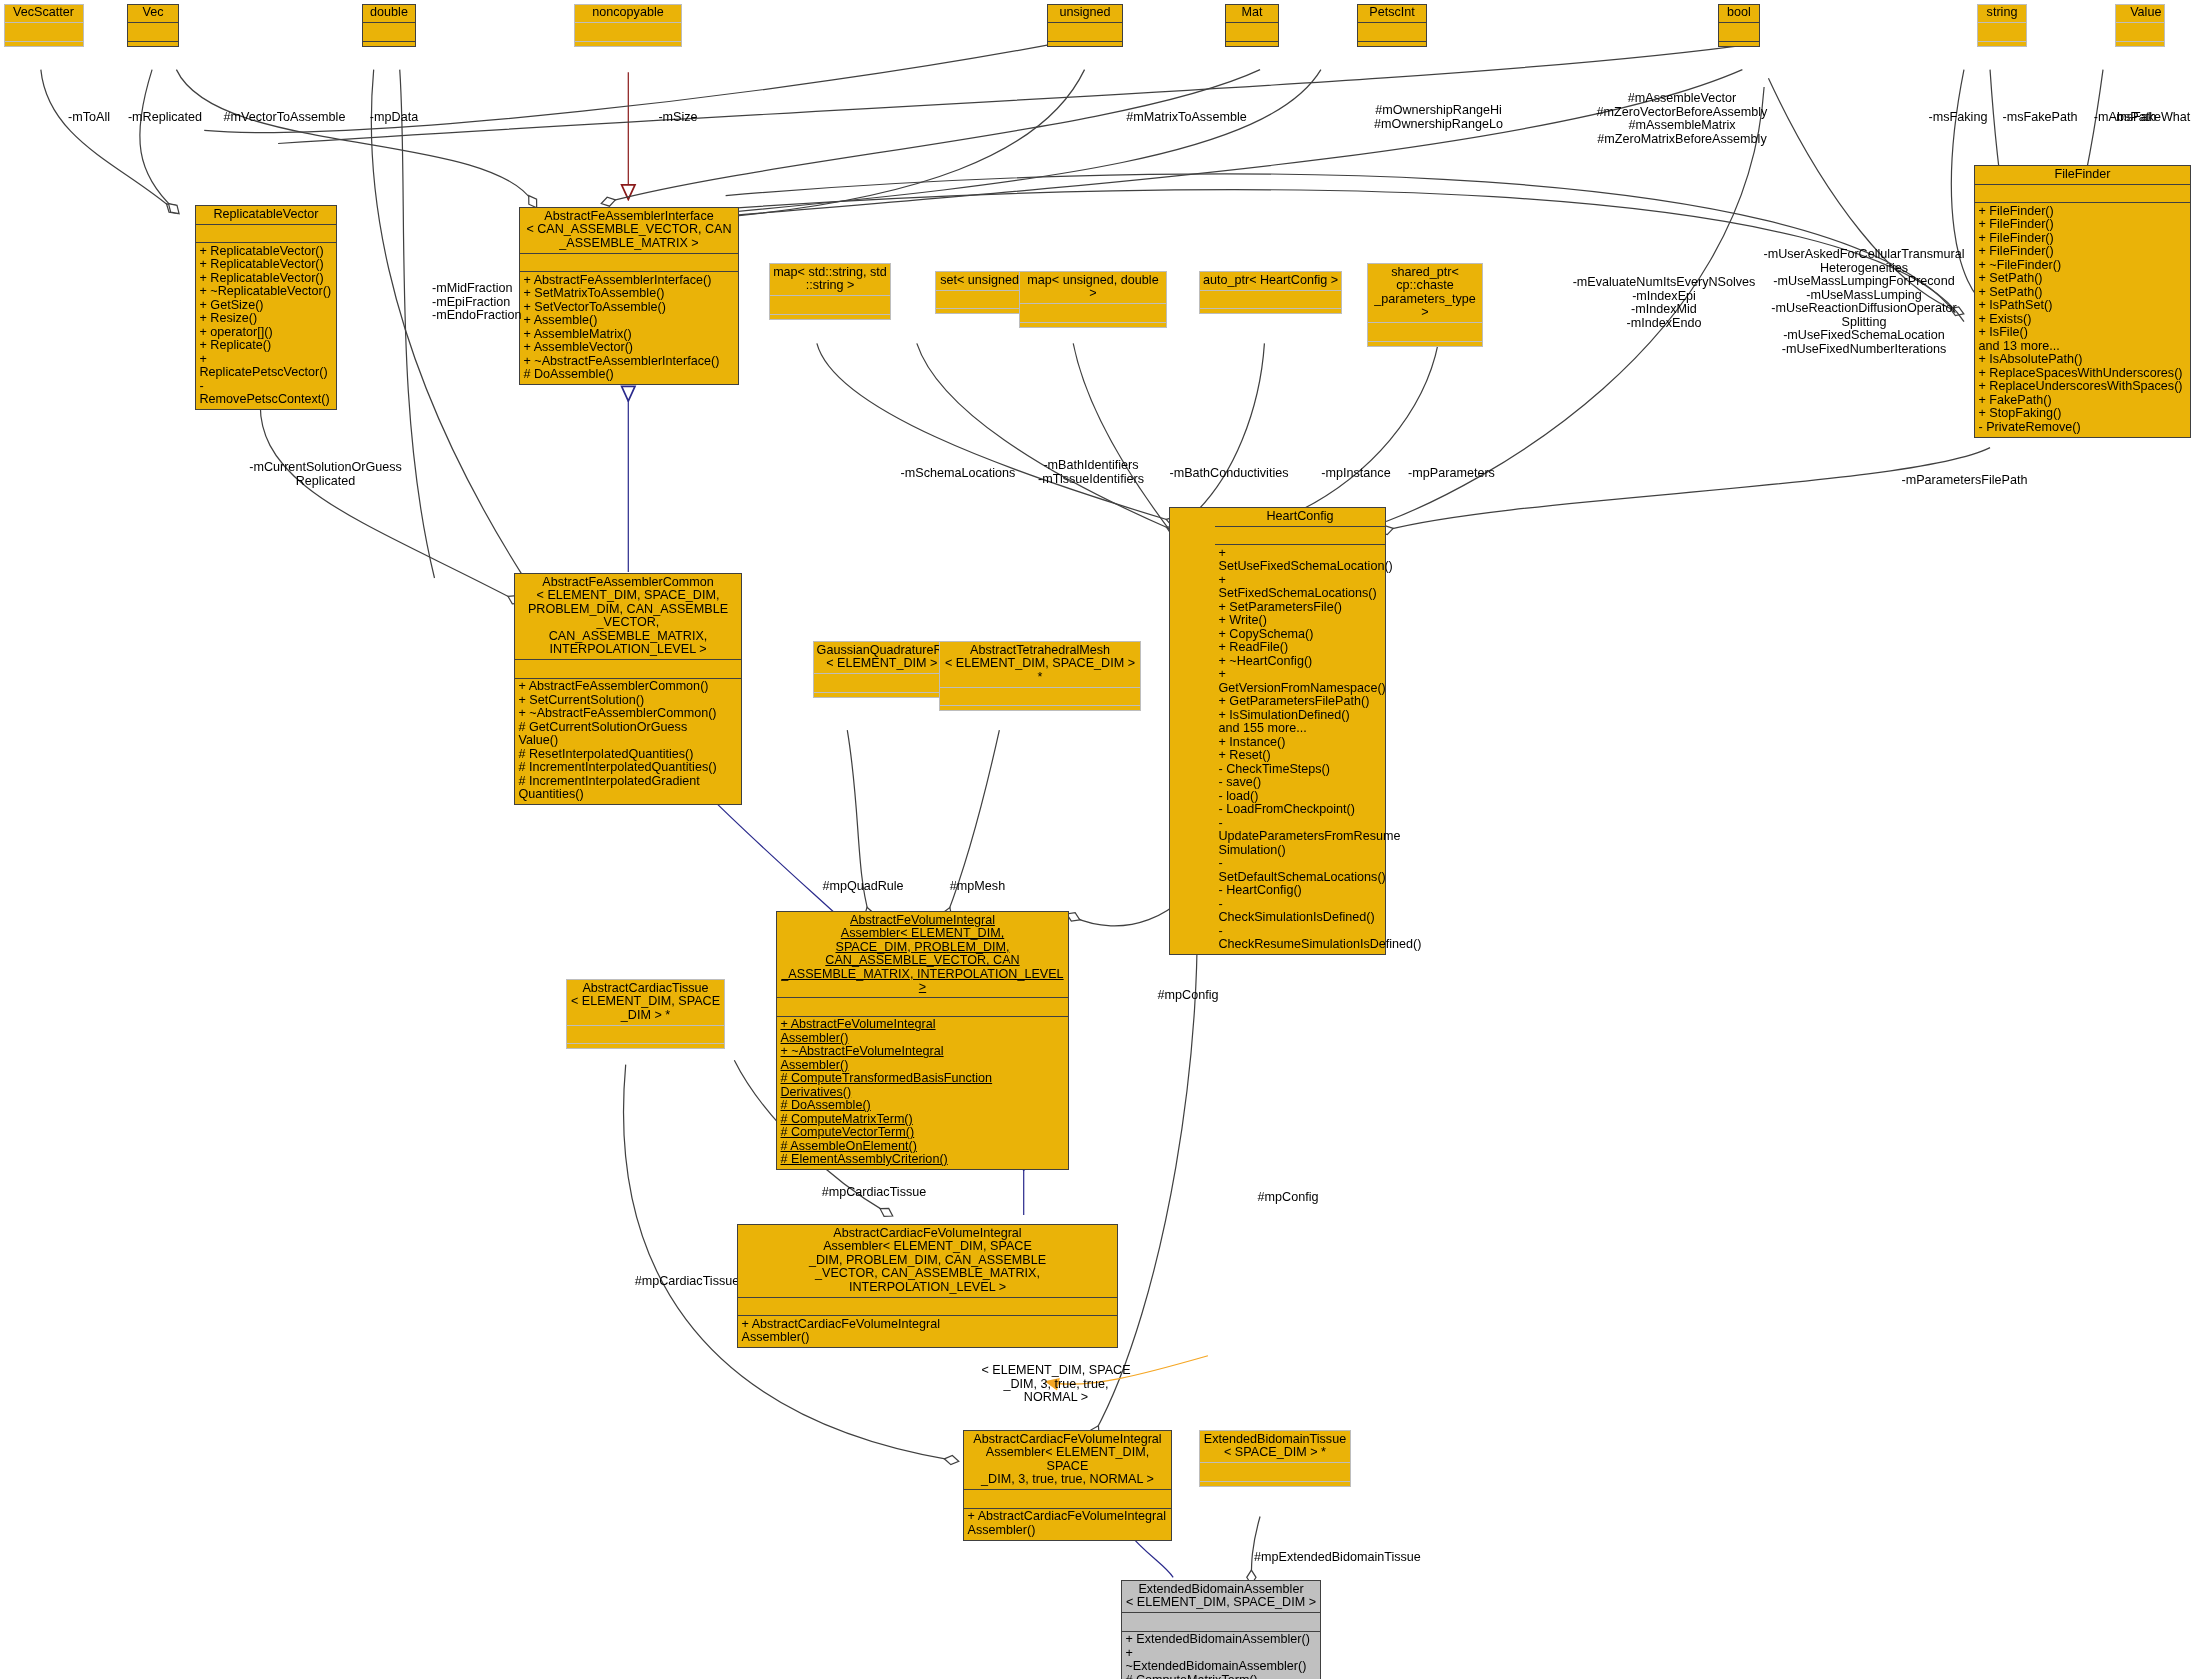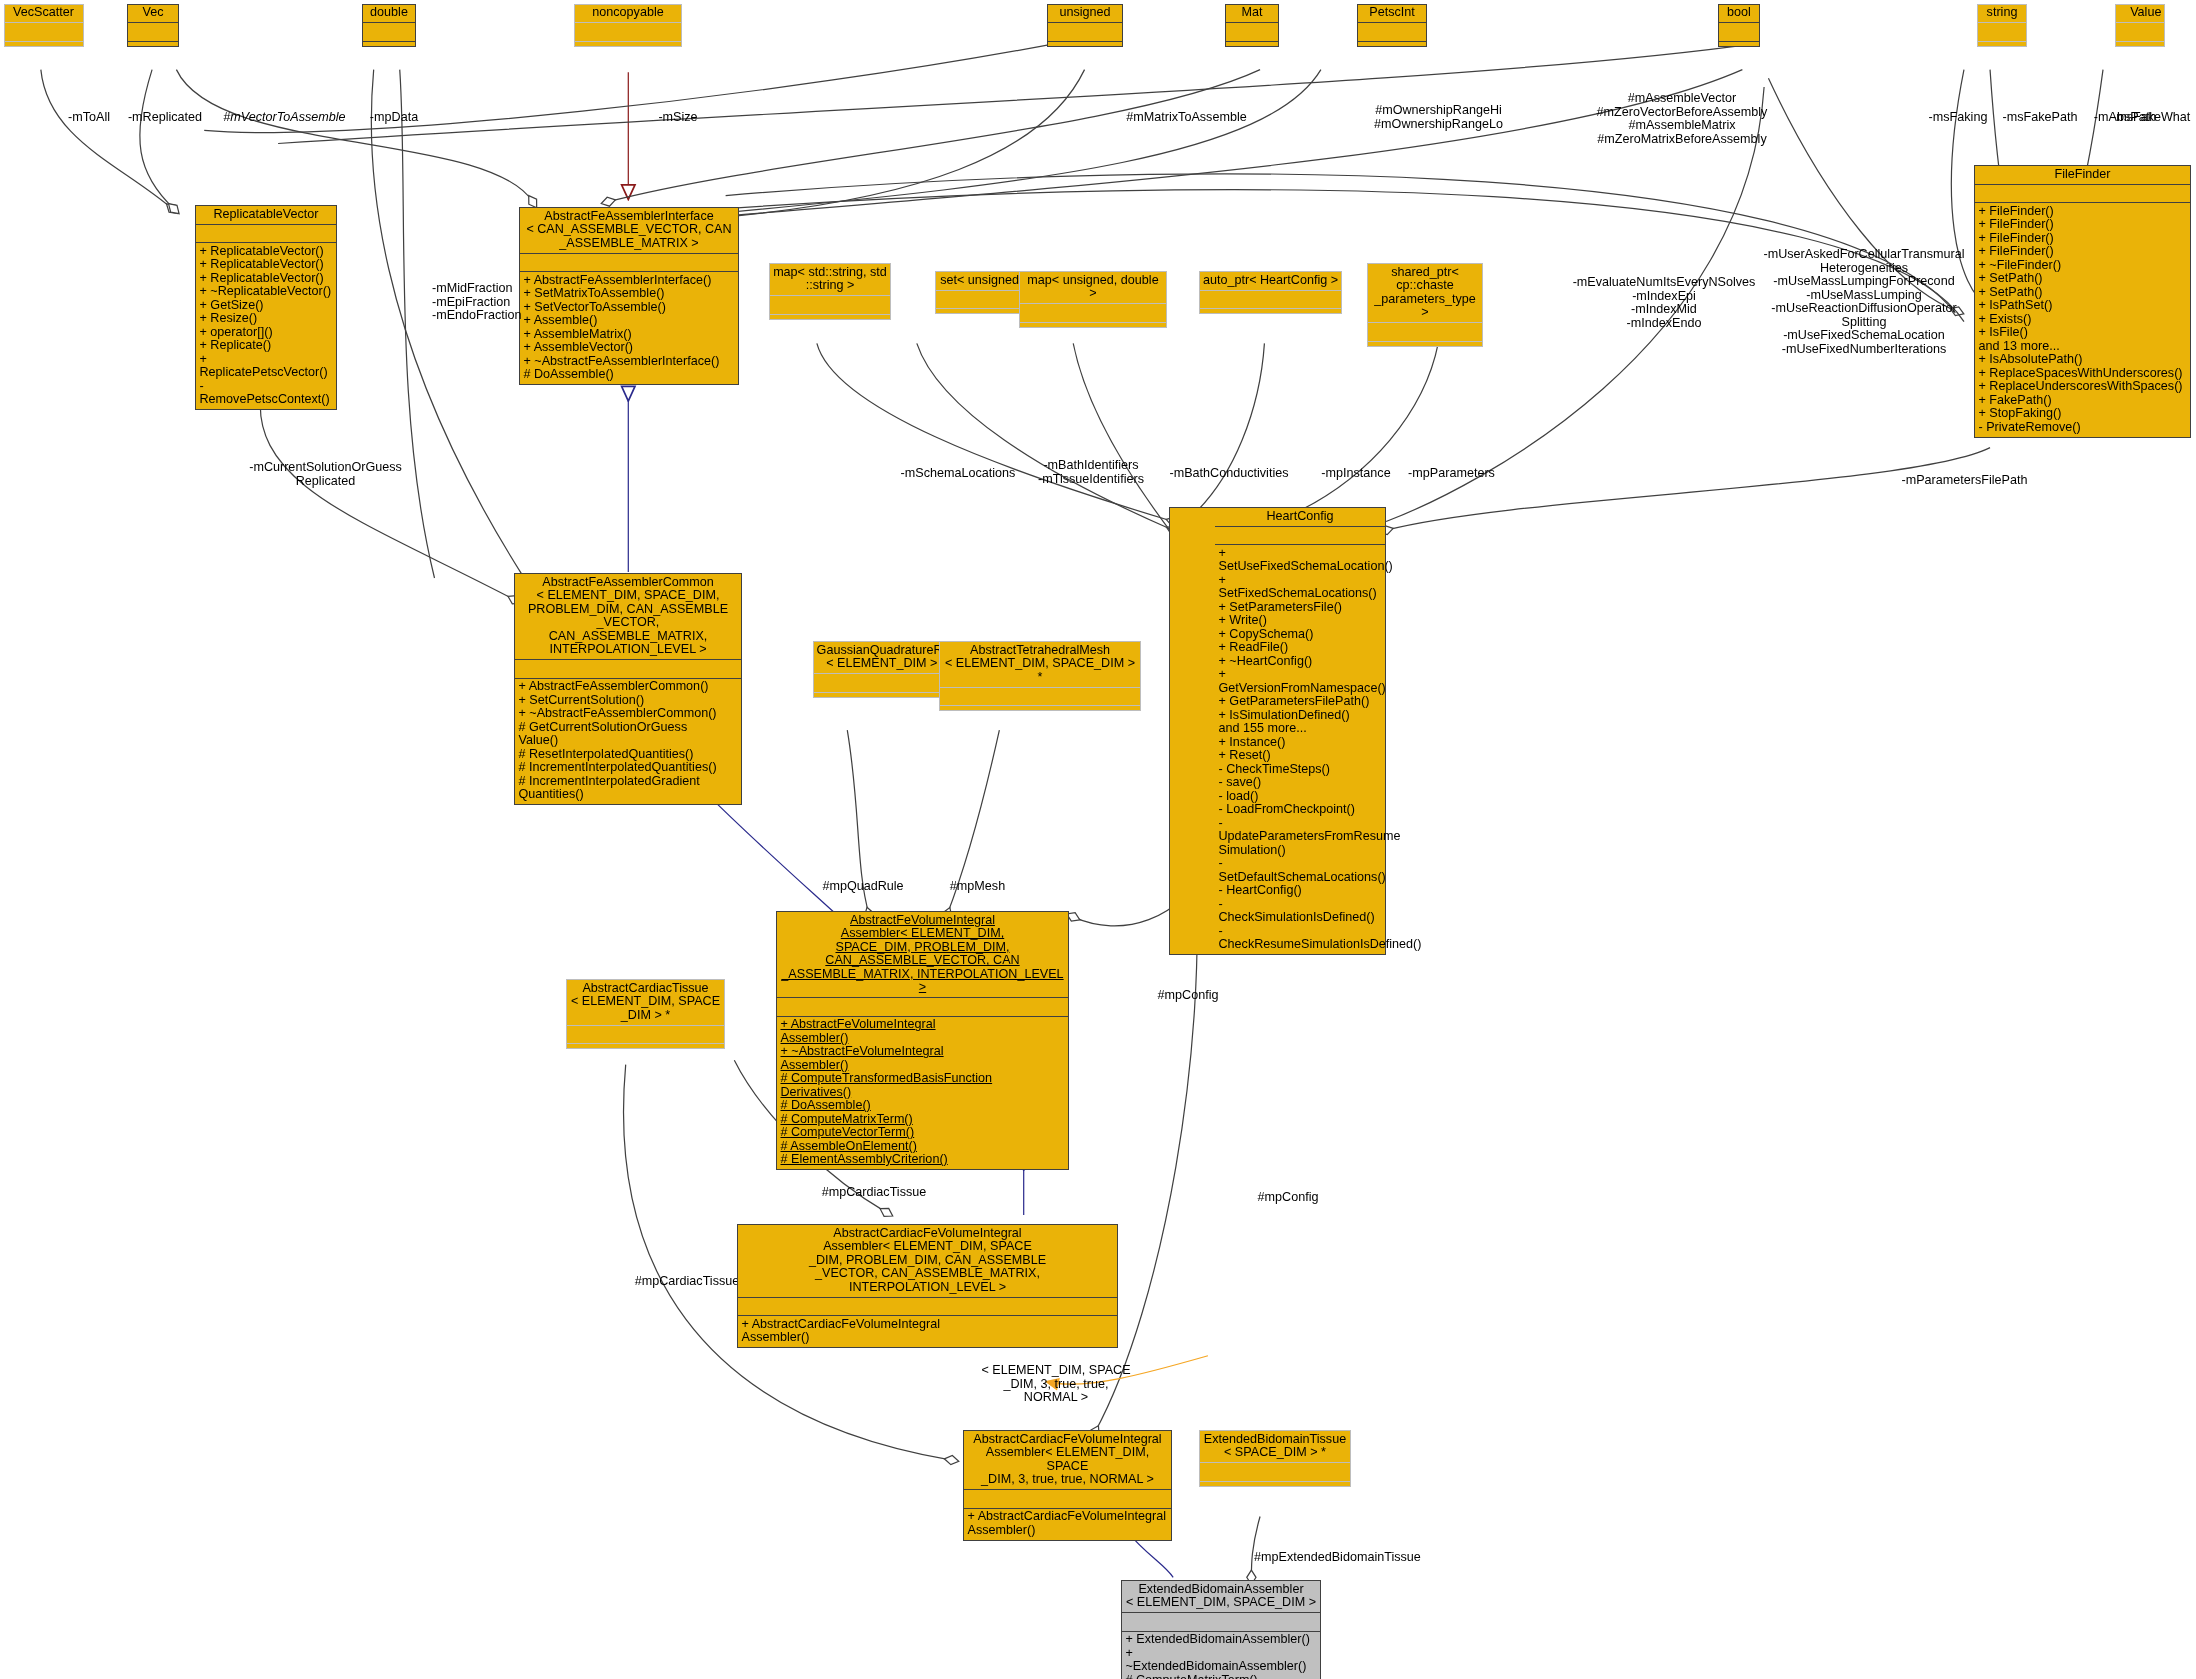--- a/index.html
+++ b/index.html
@@ -242,21 +242,21 @@
   <div class="node light" style="left:2115px; top:3.5px; width:50px;text-align:right;">
     <div class="title">Value</div>
     <div class="sep"></div>
     <div class="attrs"></div>
     <div class="sep"></div>
     <div class="ops"></div>
   </div>
 
   <div class="edge-label" style="left:50px; top:111px; width:78px;">-mToAll</div>
   <div class="edge-label" style="left:113px; top:111px; width:104px;">-mReplicated</div>
-  <div class="edge-label" style="left:202px; top:111px; width:165px;font-style:italic;">#mVectorToAssemble</div>
+  <div class="edge-label" style="left:202px; top:111px; width:165px;">#mVectorToAssemble</div>
   <div class="edge-label" style="left:355px; top:111px; width:78px;">-mpData</div>
   <div class="edge-label" style="left:643px; top:111px; width:70px;">-mSize</div>
   <div class="edge-label" style="left:1095px; top:111px; width:183px;">#mMatrixToAssemble</div>
   <div class="edge-label" style="left:1345px; top:104px; width:187px;">#mOwnershipRangeHi
 #mOwnershipRangeLo</div>
   <div class="edge-label" style="left:1556px; top:92px; width:252px;">#mAssembleVector
 #mZeroVectorBeforeAssembly
 #mAssembleMatrix
 #mZeroMatrixBeforeAssembly</div>
   <div class="edge-label" style="left:1919px; top:111px; width:78px;">-msFaking</div>

